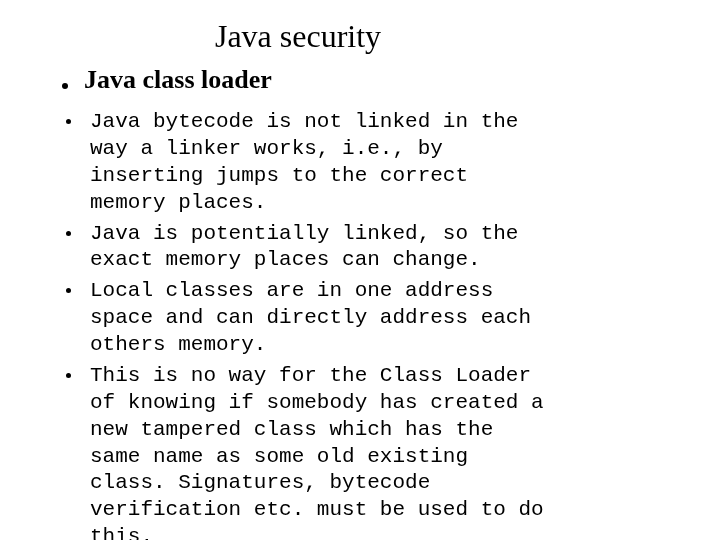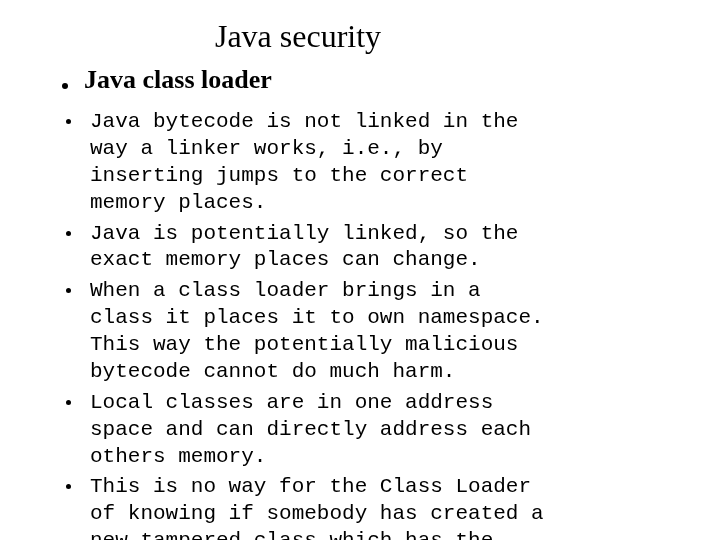--- a/index.html
+++ b/index.html
@@ -71,17 +71,16 @@
   <h1 class="title">Java security</h1>
 
   <div class="subhead-row">
     <span class="bullet-dot"></span>
     <span>Java class loader</span>
   </div>
 
   <ul class="body">
     <li>Java bytecode is not linked in the way a linker works, i.e., by inserting jumps to the correct memory places.</li>
     <li>Java is potentially linked, so the exact memory places can change.</li>
-    <li>When a class loader brings in a class it places it to own namespace. This way the potentially malicious bytecode cannot do much harm.</li>
     <li>Local classes are in one address space and can directly address each others memory.</li>
     <li>This is no way for the Class Loader of knowing if somebody has created a new tampered class which has the same name as some old existing class. Signatures, bytecode verification etc. must be used to do this.</li>
   </ul>
 </div>
 
 </body></html>

